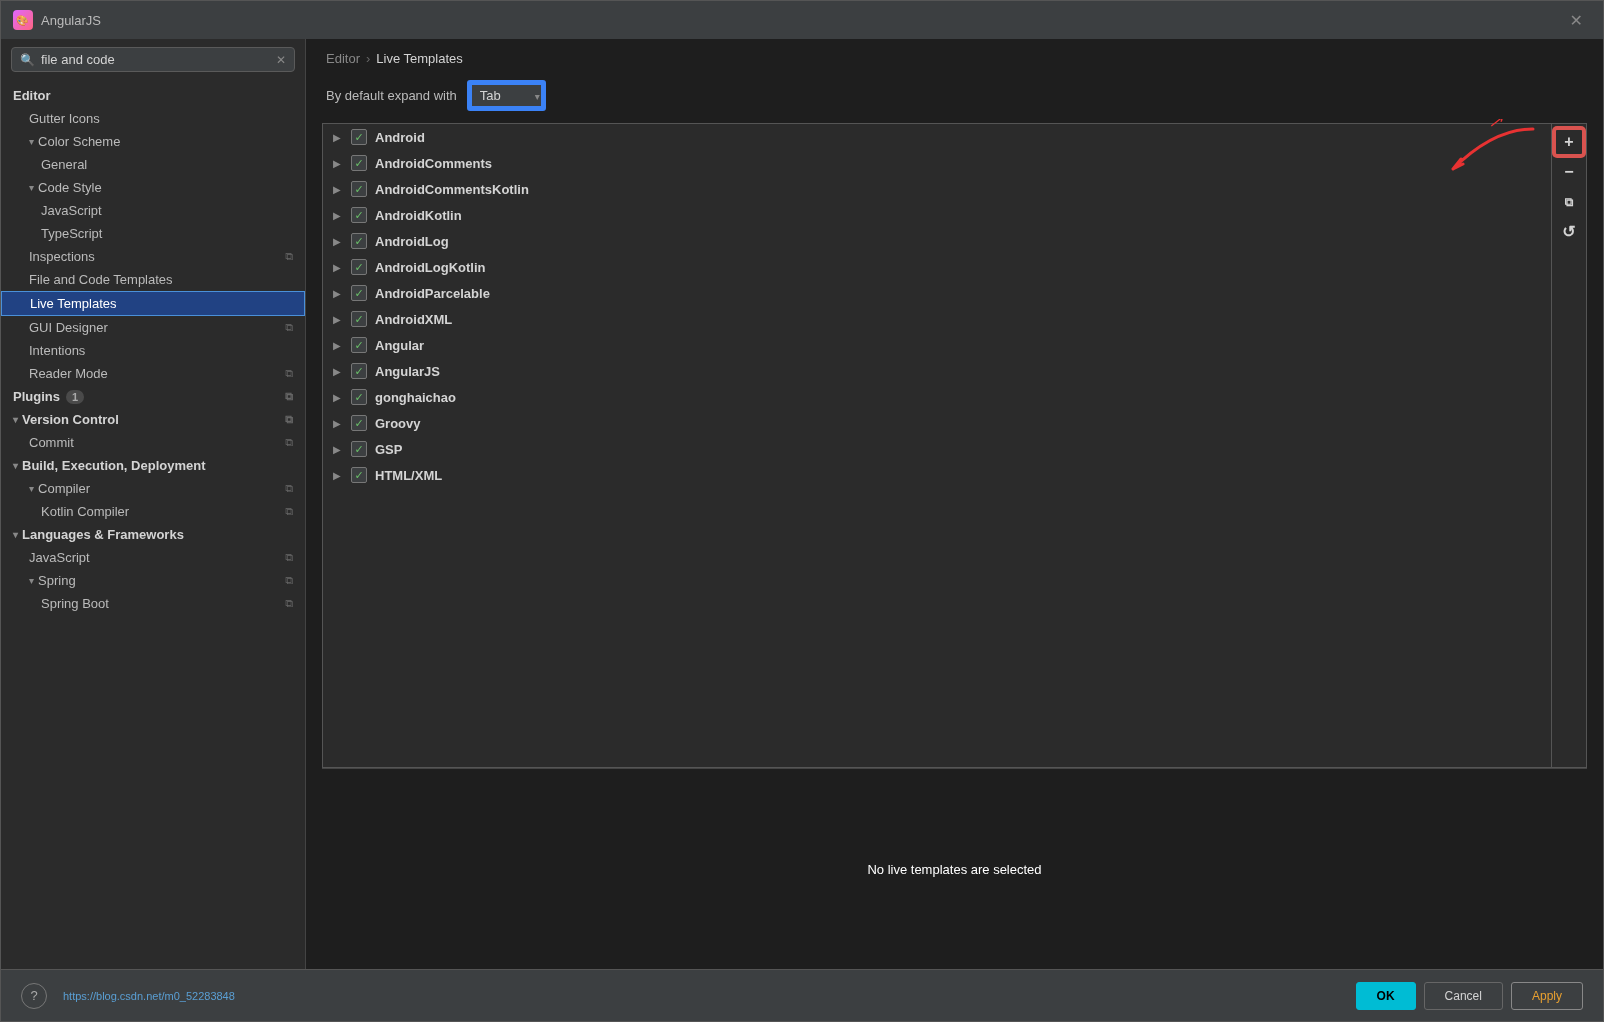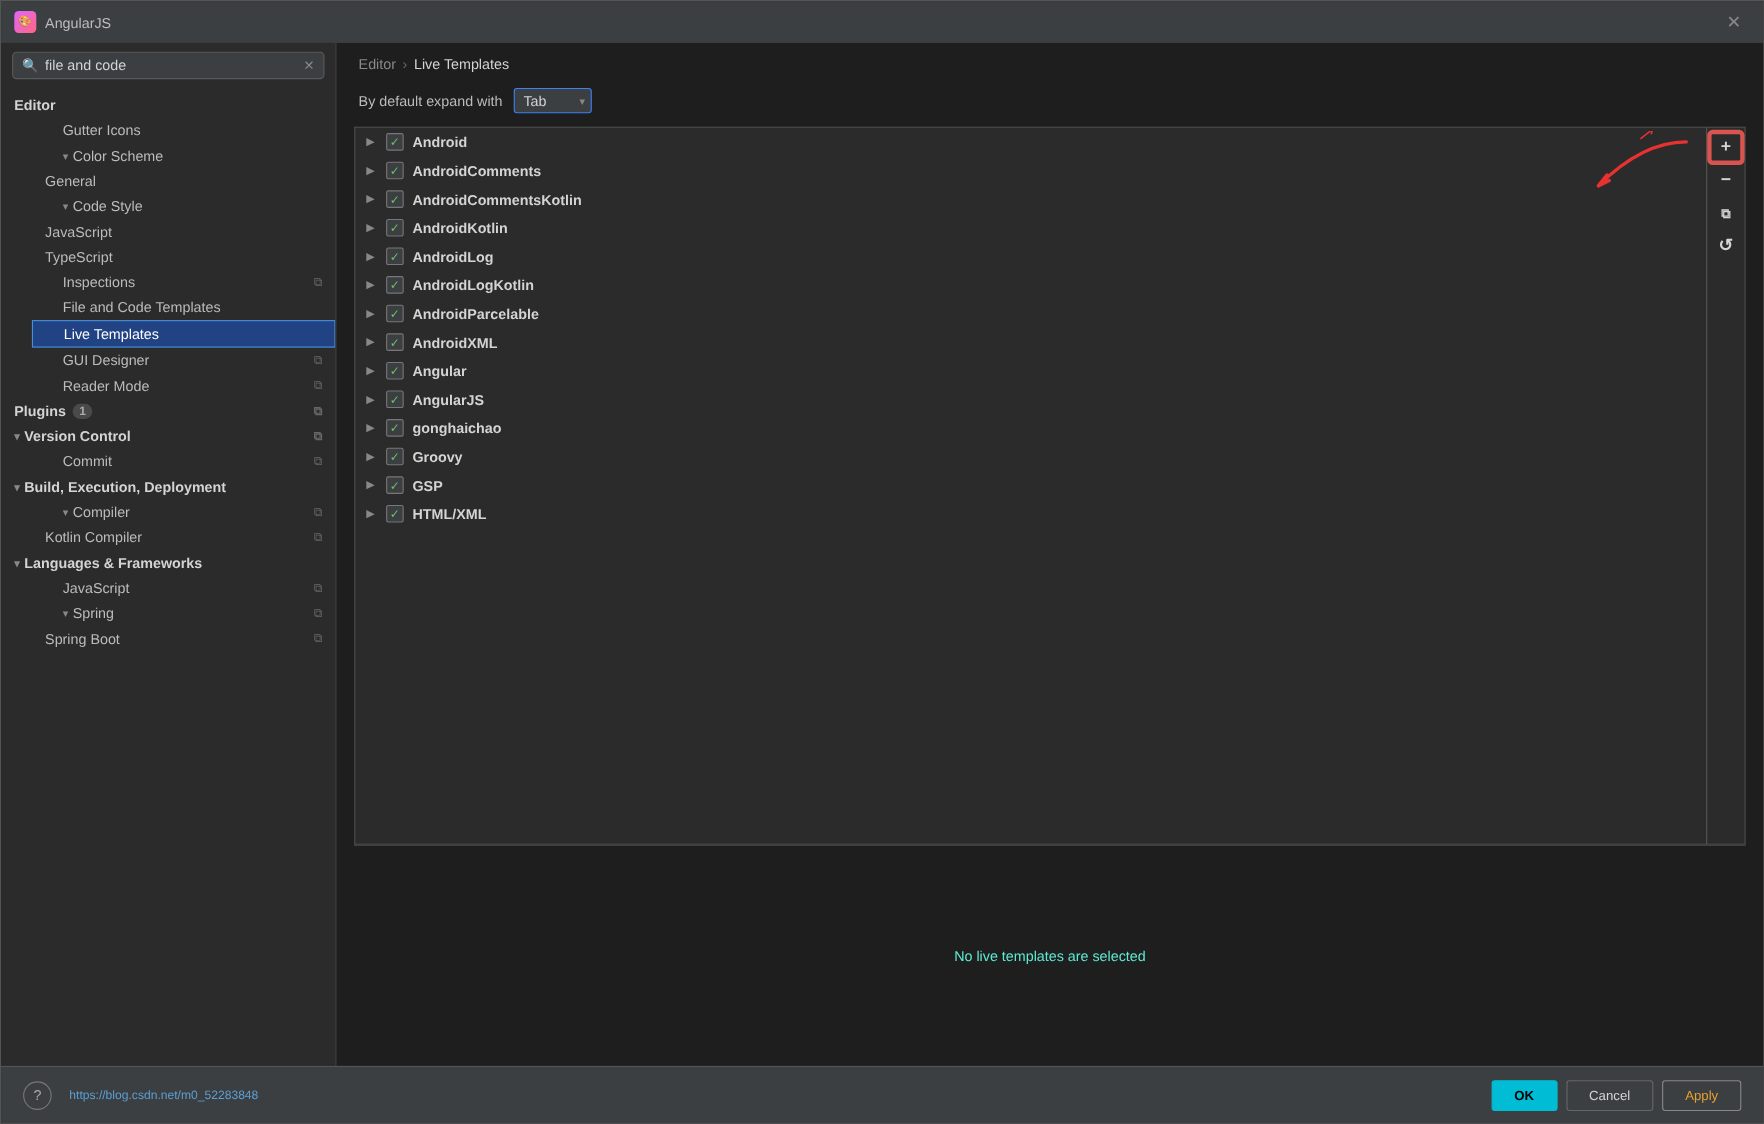--- a/index.html
+++ b/index.html
@@ -101,21 +101,21 @@
     .sidebar-item.active {
       background: #214283;
       color: #fff;
       border: 1px solid #4a90d9;
     }
     .sidebar-item.section-header {
       font-weight: bold;
       color: #d4d4d4;
       padding-left: 12px;
     }
-    .sidebar-item.indent1 { padding-left: 28px; margin-left: 28px; }
+    .sidebar-item.indent1 { padding-left: 28px; }
     .sidebar-item.indent2 { padding-left: 40px; align-items: center; }
     .chevron { margin-right: 4px; font-size: 10px; color: #888; }
     .icon-copy { margin-left: auto; color: #666; font-size: 11px; }
     .badge {
       background: #4a4a4a;
       color: #aaa;
       border-radius: 8px;
       padding: 1px 6px;
       font-size: 11px;
       margin-left: 6px;
@@ -141,21 +141,21 @@
     .expand-bar {
       padding: 6px 20px 12px 20px;
       display: flex;
       align-items: center;
       gap: 10px;
       color: #bbb;
       font-size: 13px;
     }
     .expand-select {
       background: #3c3f41;
-      border: 1px solid #3b82f6;
+      border: 5px solid #3b82f6;
       border-radius: 3px;
       color: #d4d4d4;
       padding: 3px 24px 3px 8px;
       font-size: 13px;
       appearance: none;
       -webkit-appearance: none;
       cursor: pointer;
       position: relative;
     }
     .select-wrapper {
@@ -296,21 +296,21 @@
     }
     .divider-line {
       height: 1px;
       background: #444;
       margin: 0 16px 0 16px;
     }
     .no-select-pane {
       display: flex;
       align-items: center;
       justify-content: center;
-      color: #5eead4;
+      color: #ffffff;
       font-size: 13px;
       height: 200px;
     }
   </style>
 </head>
 <body>
 
 <div class="window">
 
   <div class="title-bar">
@@ -360,20 +360,23 @@
         </div>
         <div class="sidebar-item indent1">
           <span>File and Code Templates</span>
         </div>
         <div class="sidebar-item indent1 active">
           <span>Live Templates</span>
         </div>
         <div class="sidebar-item indent1">
           <span>GUI Designer</span>
           <span class="icon-copy">⧉</span>
+        </div>
+        <div class="sidebar-item indent1">
+          <span>Intentions</span>
         </div>
         <div class="sidebar-item indent1">
           <span>Reader Mode</span>
           <span class="icon-copy">⧉</span>
         </div>
 
         <div class="sidebar-item section-header">
           <span>Plugins</span>
           <span class="badge">1</span>
           <span class="icon-copy">⧉</span>

